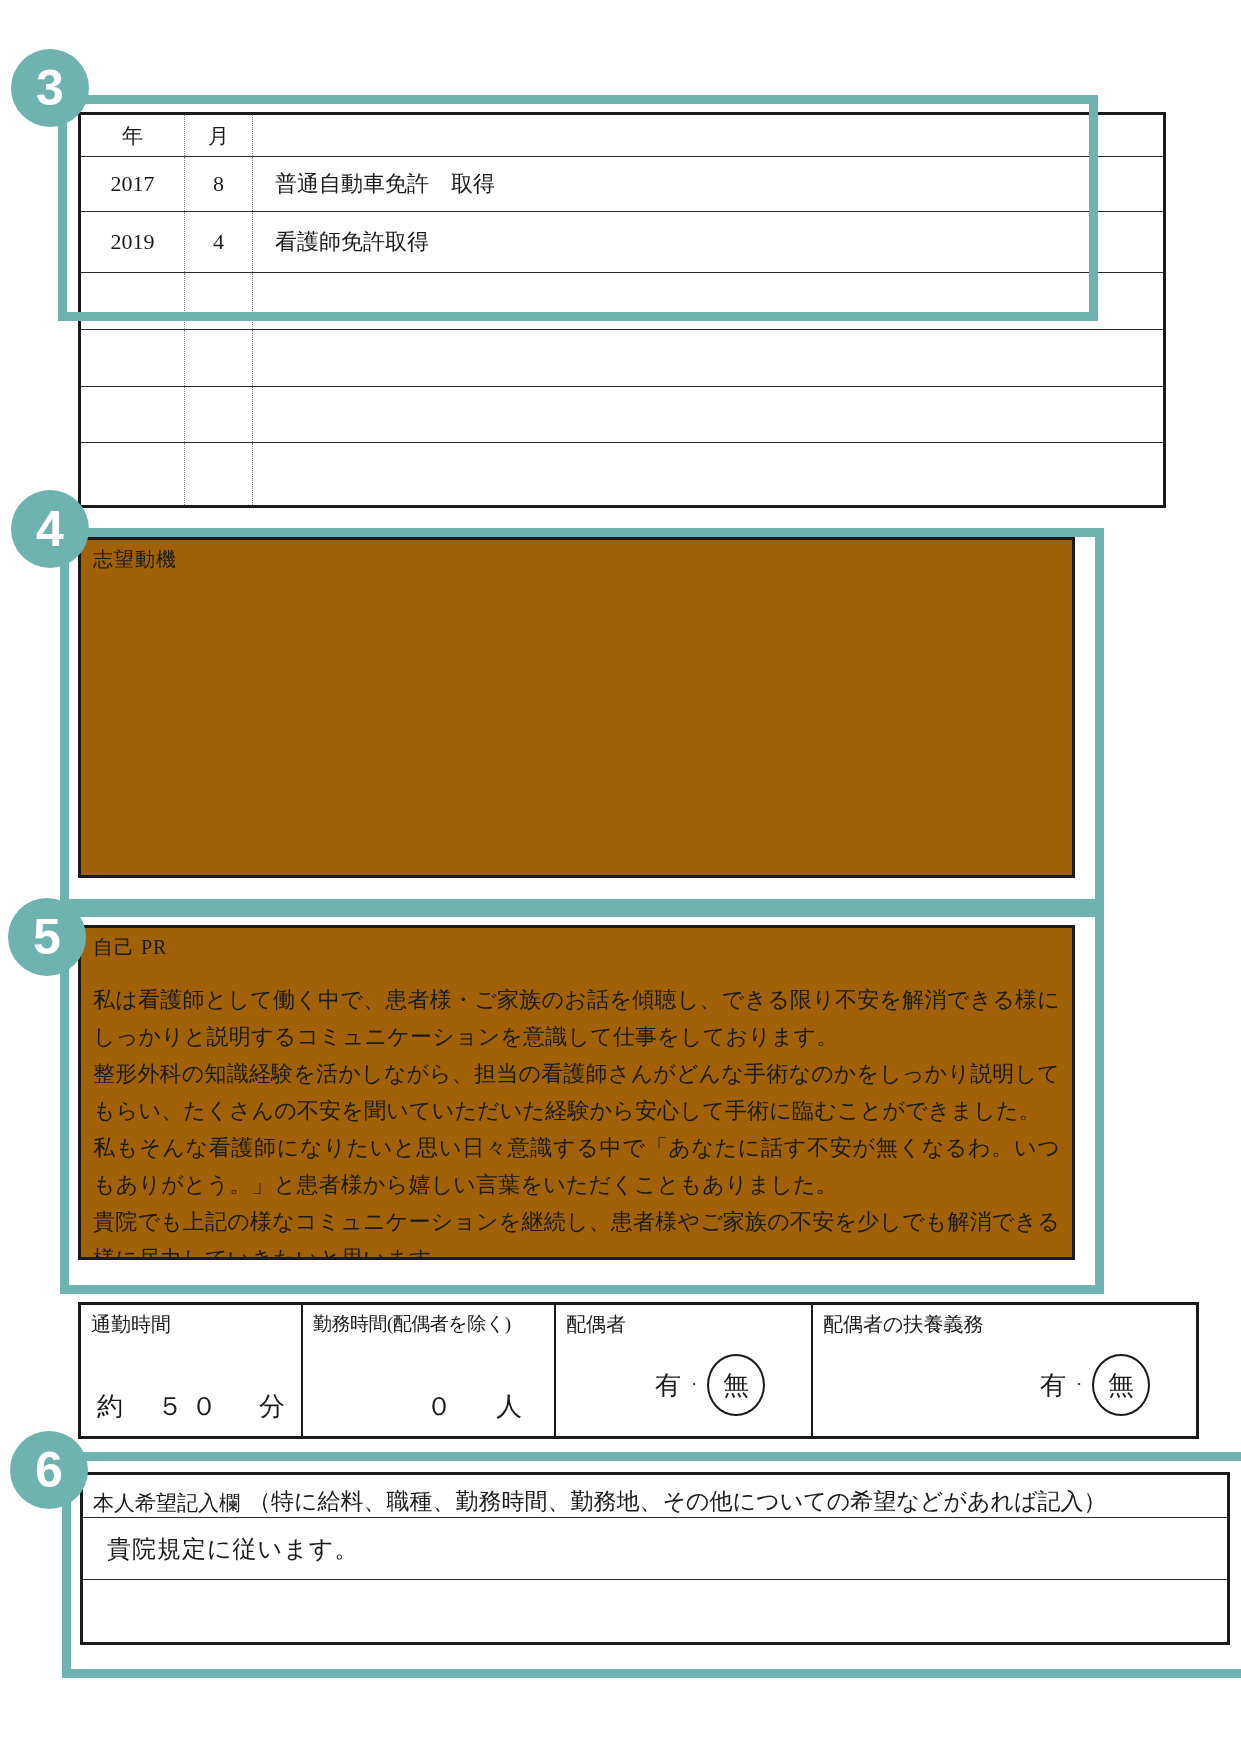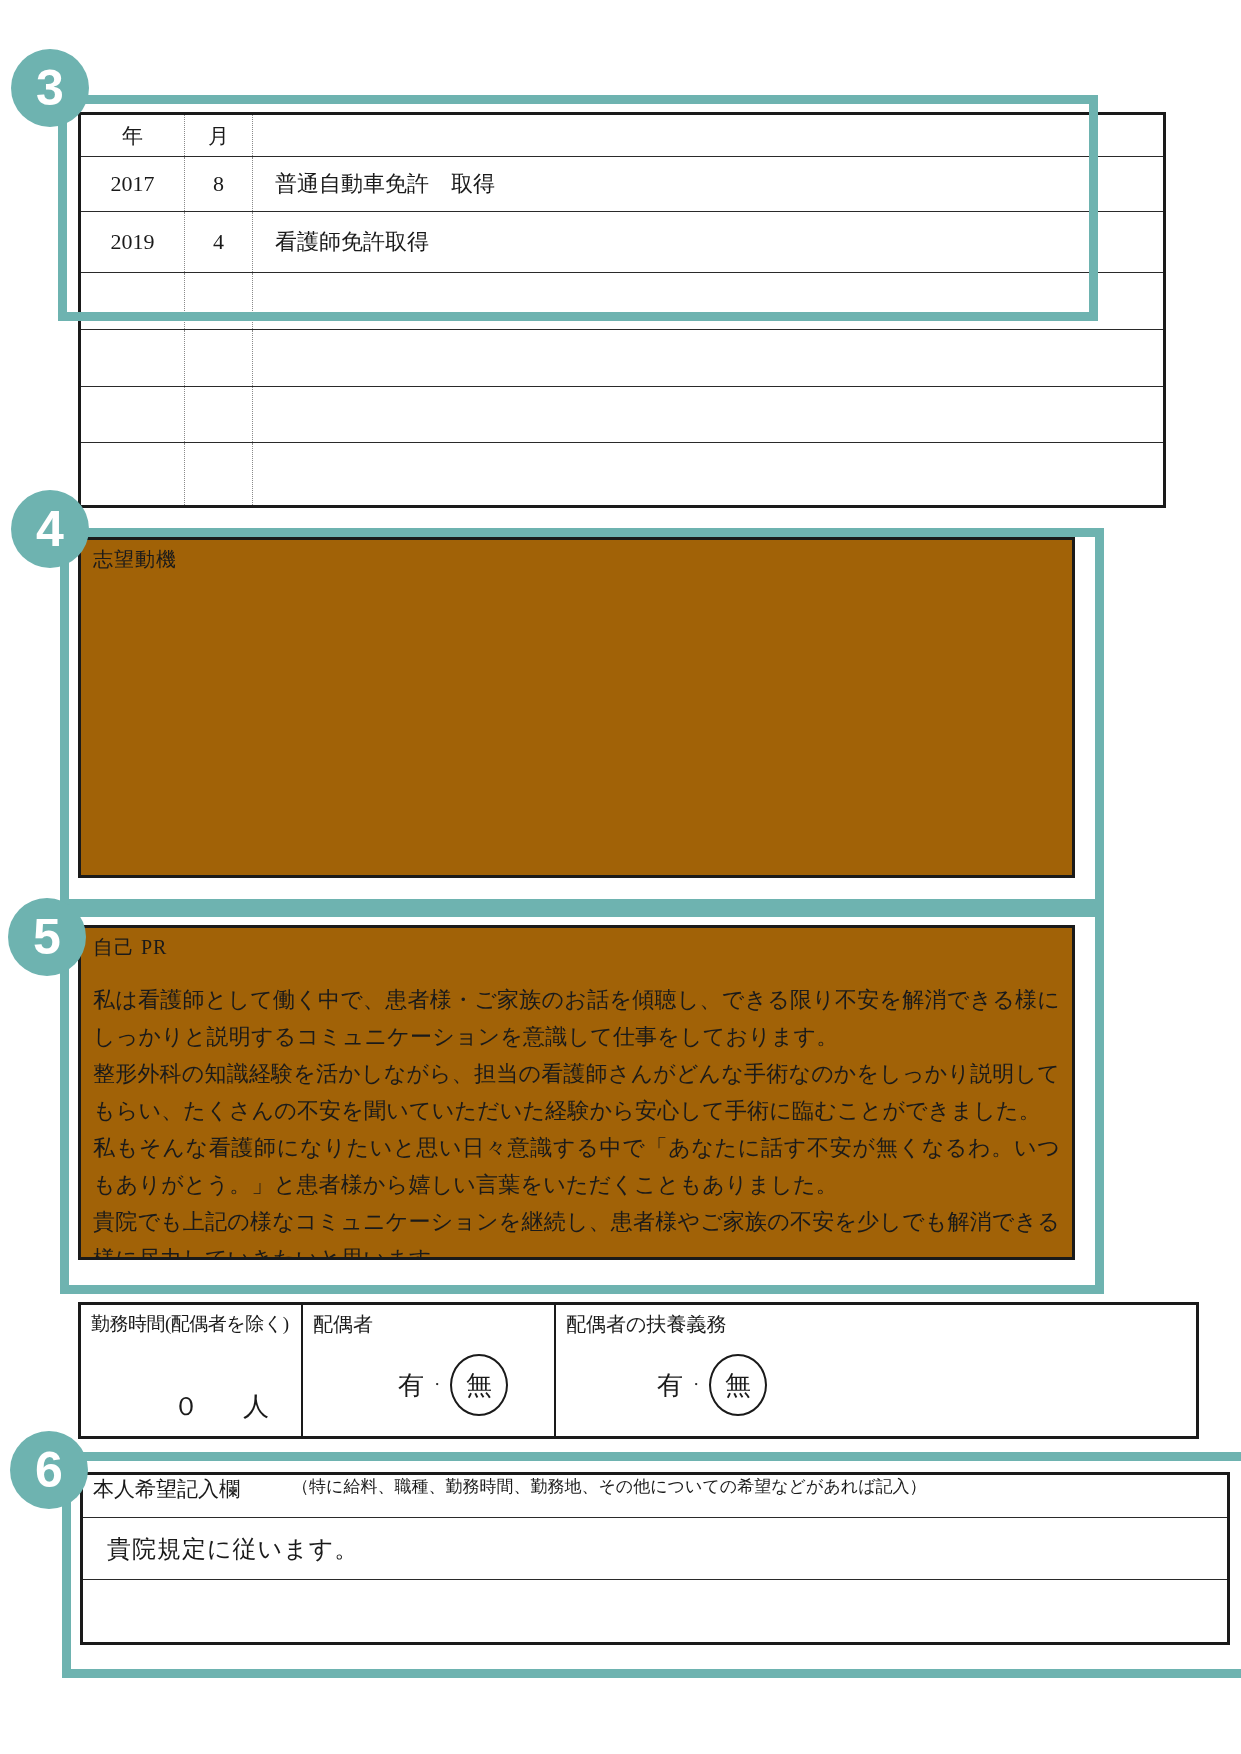--- a/index.html
+++ b/index.html
@@ -61,23 +61,23 @@
   .cond-value.deps { justify-content:flex-end; gap:44px; padding:0 22px 2px 0; }
   .cond-value.spouse { justify-content:flex-end; align-items:center; gap:6px; padding:6px 36px 0 0; }
   .cond-value.spouse .sep { font-size:14px; }
   .circled { width:54px; height:58px; border:2.5px solid var(--ink); border-radius:50%;
              display:flex; align-items:center; justify-content:center; }
 
   
   .wish-box { position:absolute; left:80px; top:1472px; width:1150px; height:173px;
               border:3px solid var(--ink); box-sizing:border-box; display:grid;
               grid-template-rows:43px 62px 1fr; z-index:1; }
-  .wish-head { border-bottom:1.5px solid #2a2a2a; display:flex; align-items:flex-start; padding-left:10px;gap:44px; }
+  .wish-head { border-bottom:1.5px solid #2a2a2a; display:flex; align-items:flex-end; padding-left:10px; }
   .wish-title { font-size:21px; }
-  .wish-note { font-size:17px; margin-left:8px; }
+  .wish-note { font-size:23px; margin-left:8px; }
   .wish-body { border-bottom:1.5px solid #2a2a2a; display:flex; align-items:center;
                padding-left:24px; font-size:24px; letter-spacing:1px; }
   .wish-empty { }
 </style>
 </head>
 <body>
 
 <div class="page">
 
   <div class="lic-table">
@@ -123,20 +123,28 @@
 
   <div class="para-box box5">
     <div class="para-label">自己 PR</div>
     <div class="para-text">私は看護師として働く中で、患者様・ご家族のお話を傾聴し、できる限り不安を解消できる様にしっかりと説明するコミュニケーションを意識して仕事をしております。
 整形外科の知識経験を活かしながら、担当の看護師さんがどんな手術なのかをしっかり説明してもらい、たくさんの不安を聞いていただいた経験から安心して手術に臨むことができました。
 私もそんな看護師になりたいと思い日々意識する中で「あなたに話す不安が無くなるわ。いつもありがとう。」と患者様から嬉しい言葉をいただくこともありました。
 貴院でも上記の様なコミュニケーションを継続し、患者様やご家族の不安を少しでも解消できる様に尽力していきたいと思います。</div>
   </div>
 
   <div class="cond-table">
+    <div class="cond-cell">
+      <div class="cond-label">通勤時間</div>
+      <div class="cond-value commute">
+        <span>約</span>
+        <span class="num">５０</span>
+        <span>分</span>
+      </div>
+    </div>
     <div class="cond-cell dep">
       <div class="cond-label">勤務時間(配偶者を除く)</div>
       <div class="cond-value deps">
         <span>０</span>
         <span>人</span>
       </div>
     </div>
     <div class="cond-cell">
       <div class="cond-label">配偶者</div>
       <div class="cond-value spouse">

